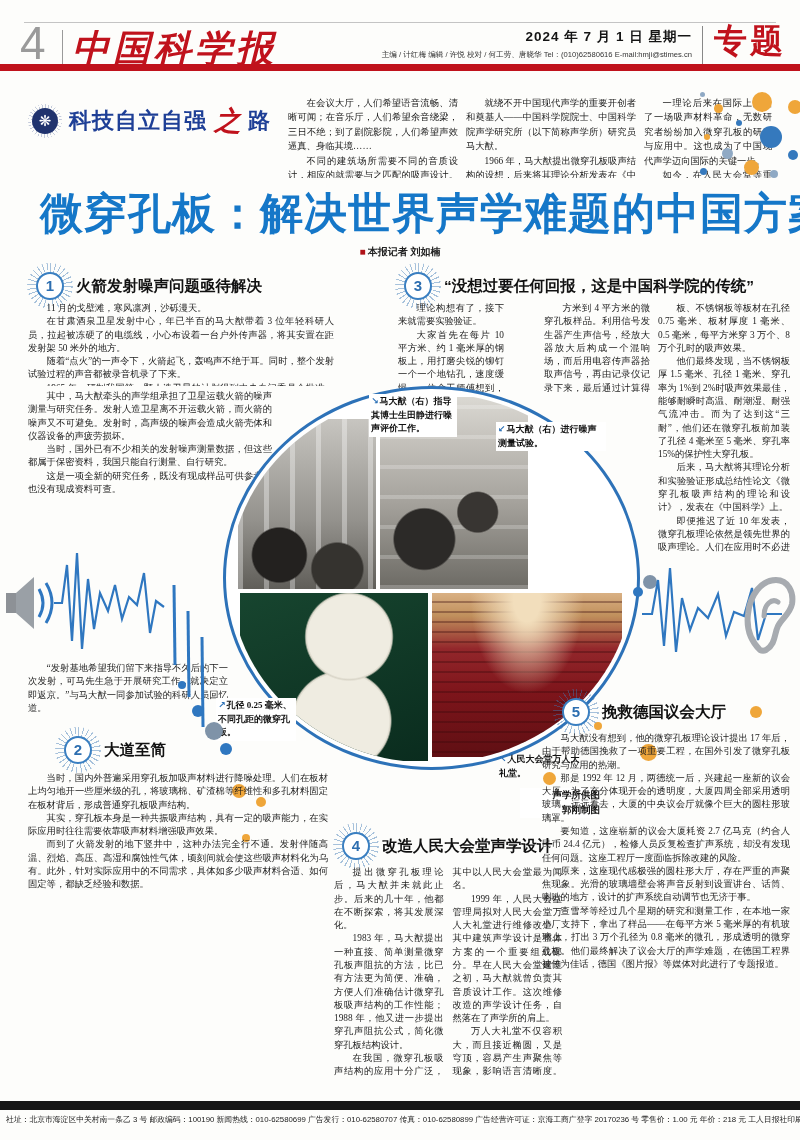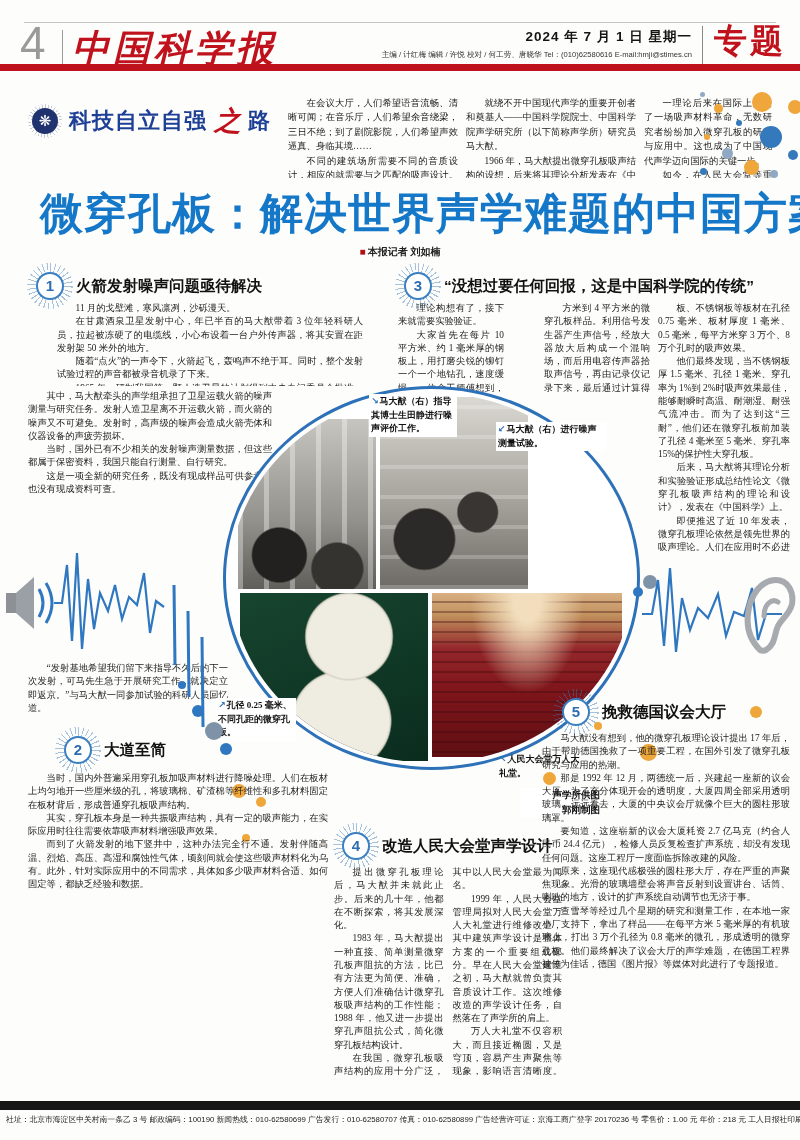--- a/index.html
+++ b/index.html
@@ -142,21 +142,21 @@
     <span class="sq">■</span><span>本报记者 刘如楠</span>
   </div>
 
   <div class="sec-head" style="left:36px;top:272px;">
     <div class="numwrap">
       <div class="numburst"></div>
       <div class="num">1</div>
     </div>
     <div class="sec-title">火箭发射噪声问题亟待解决</div>
   </div>
-  <div class="txt" style="left:28px;top:302px;width:306px;height:84px;margin-left:29px;">
+  <div class="txt" style="left:28px;top:302px;width:306px;height:84px;">
       <p>11 月的戈壁滩，寒风凛冽，沙砾漫天。</p>
       <p>在甘肃酒泉卫星发射中心，年已半百的马大猷带着 3 位年轻科研人员，拉起被冻硬了的电缆线，小心布设着一台户外传声器，将其安置在距发射架 50 米外的地方。</p>
       <p>随着“点火”的一声令下，火箭起飞，轰鸣声不绝于耳。同时，整个发射试验过程的声音都被录音机录了下来。</p>
       <p>1965 年，研制我国第一颗人造卫星的计划得到中央专门委员会批准，称为“651 工程”，中国科学院负责卫星和地面跟踪系统的研制。</p>
     </div>
   <div class="txt" style="left:28px;top:390px;width:244px;height:166px;">
       <p>其中，马大猷牵头的声学组承担了卫星运载火箭的噪声测量与研究任务。发射人造卫星离不开运载火箭，而火箭的噪声又不可避免。发射时，高声级的噪声会造成火箭壳体和仪器设备的声疲劳损坏。</p>
       <p>当时，国外已有不少相关的发射噪声测量数据，但这些都属于保密资料，我国只能自行测量、自行研究。</p>
       <p>这是一项全新的研究任务，既没有现成样品可供参考，也没有现成资料可查。</p>
     </div>

